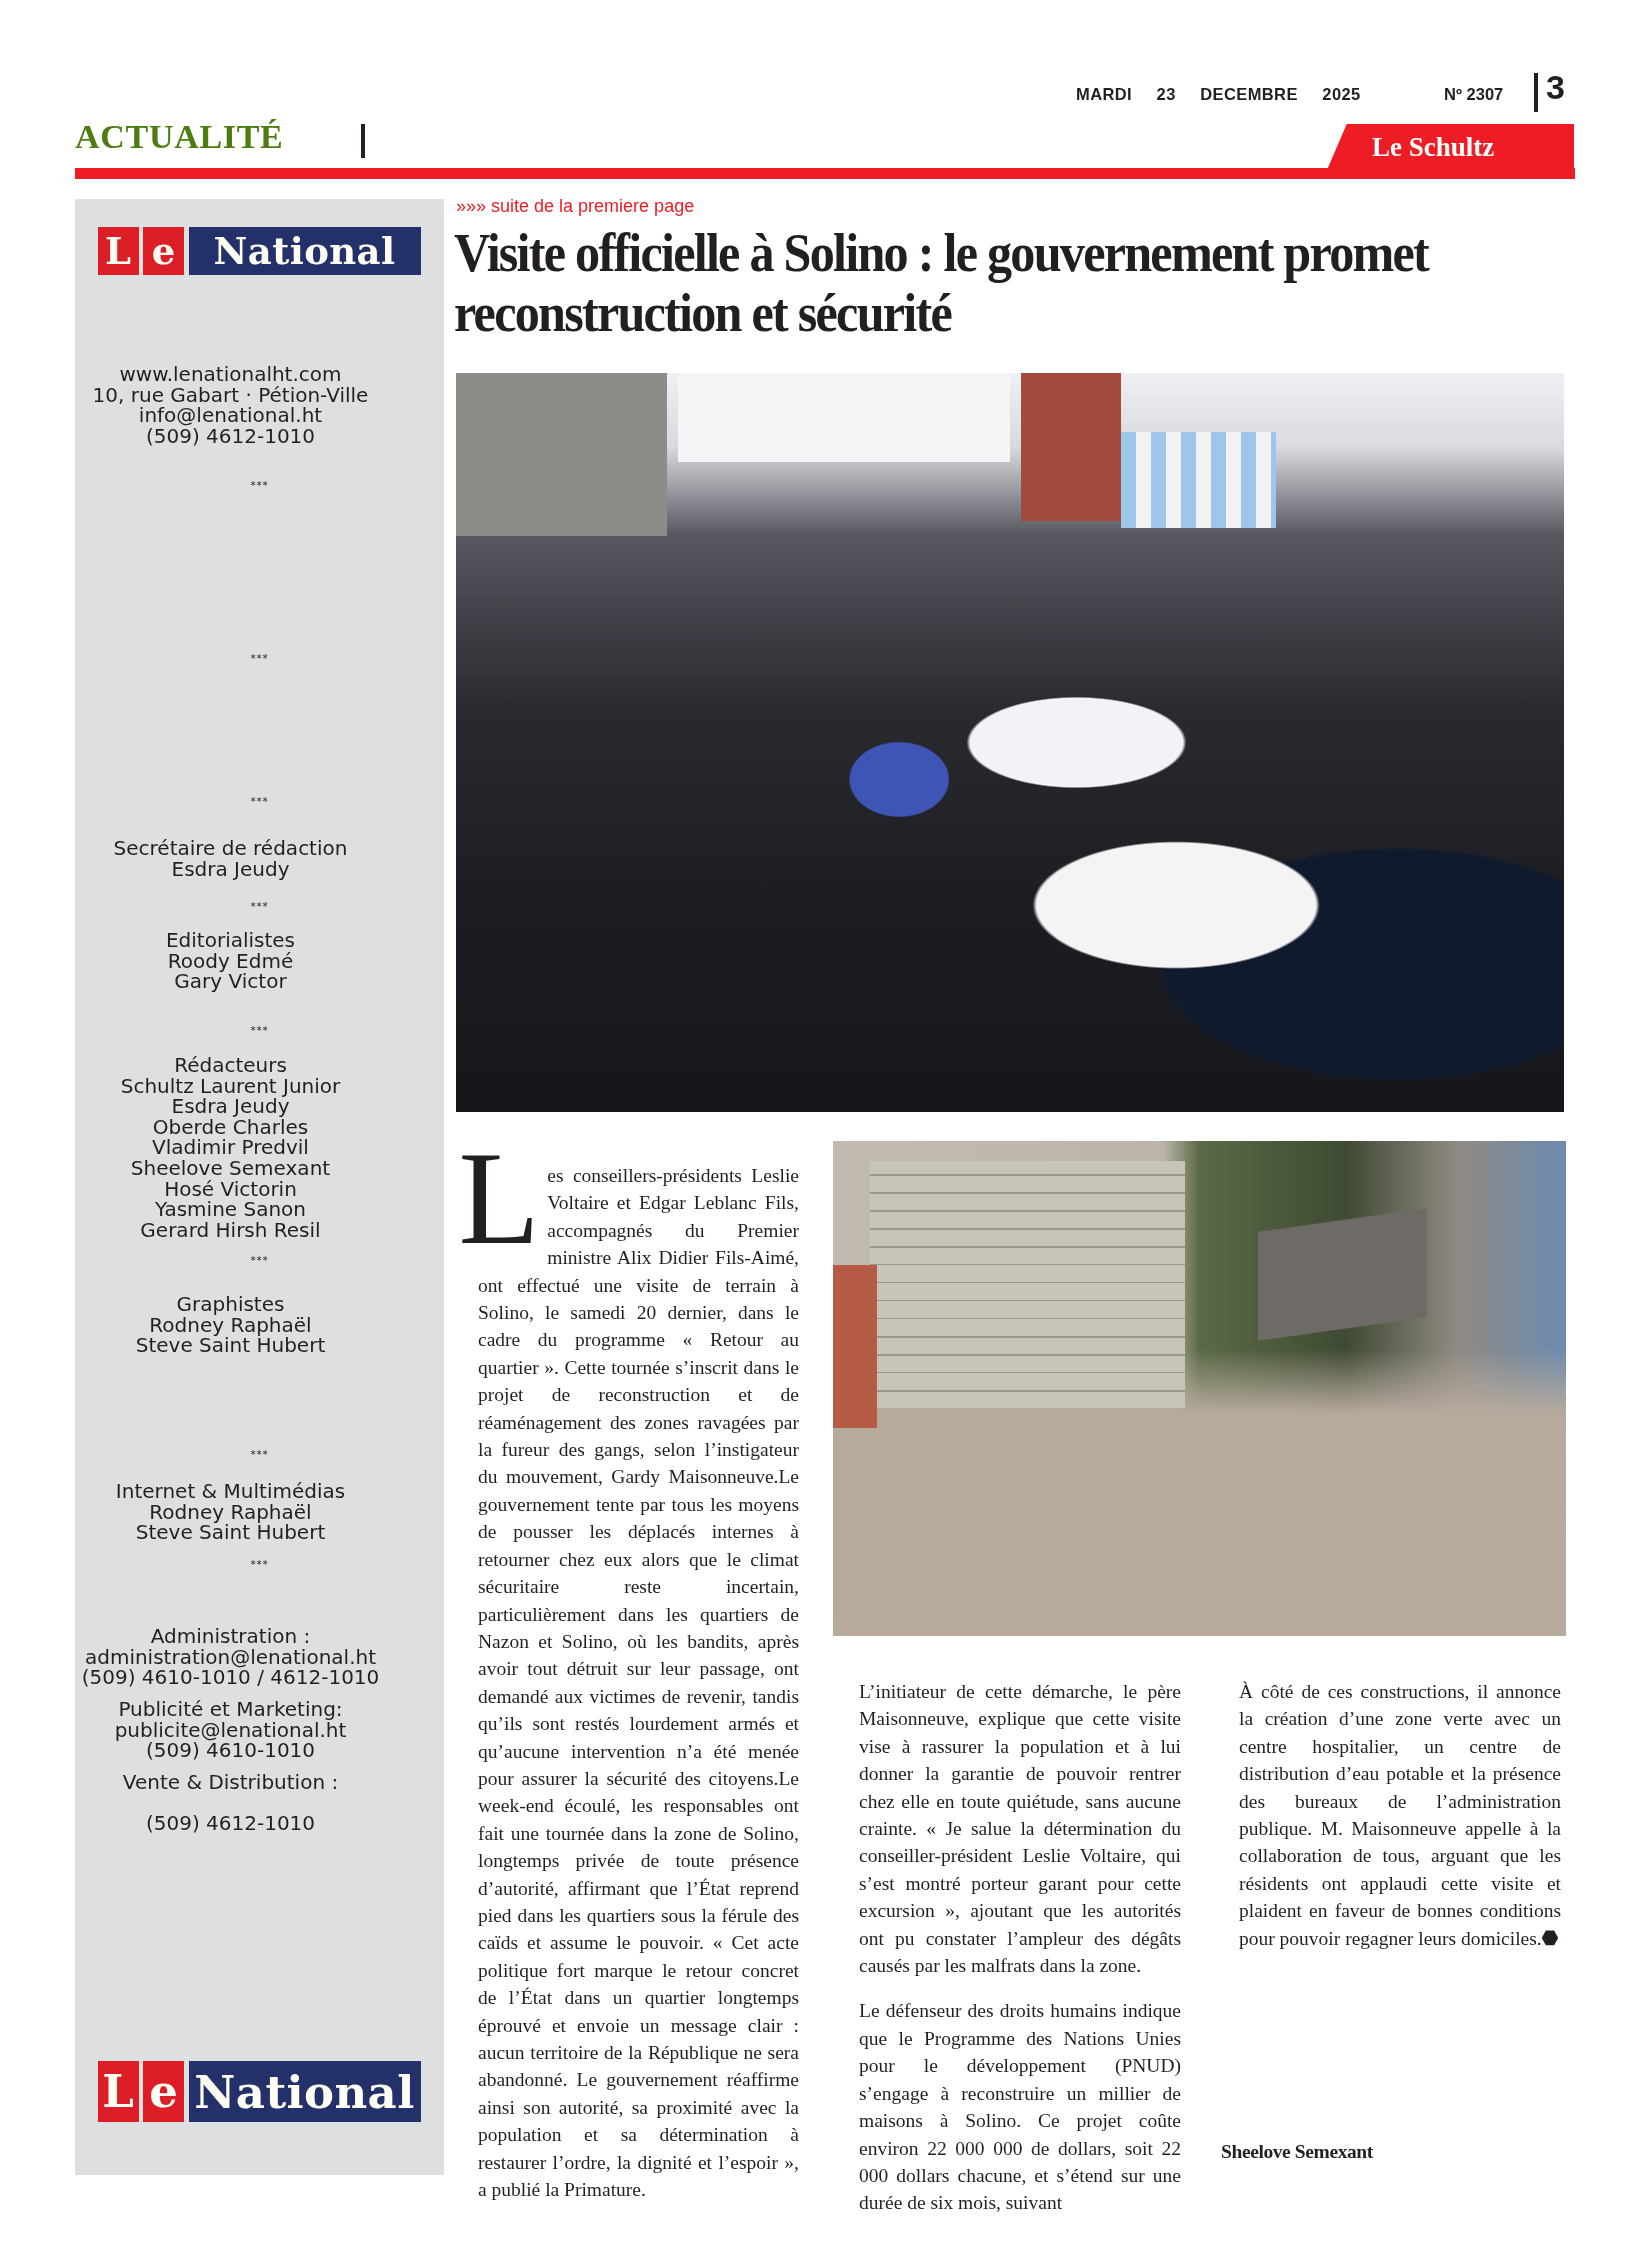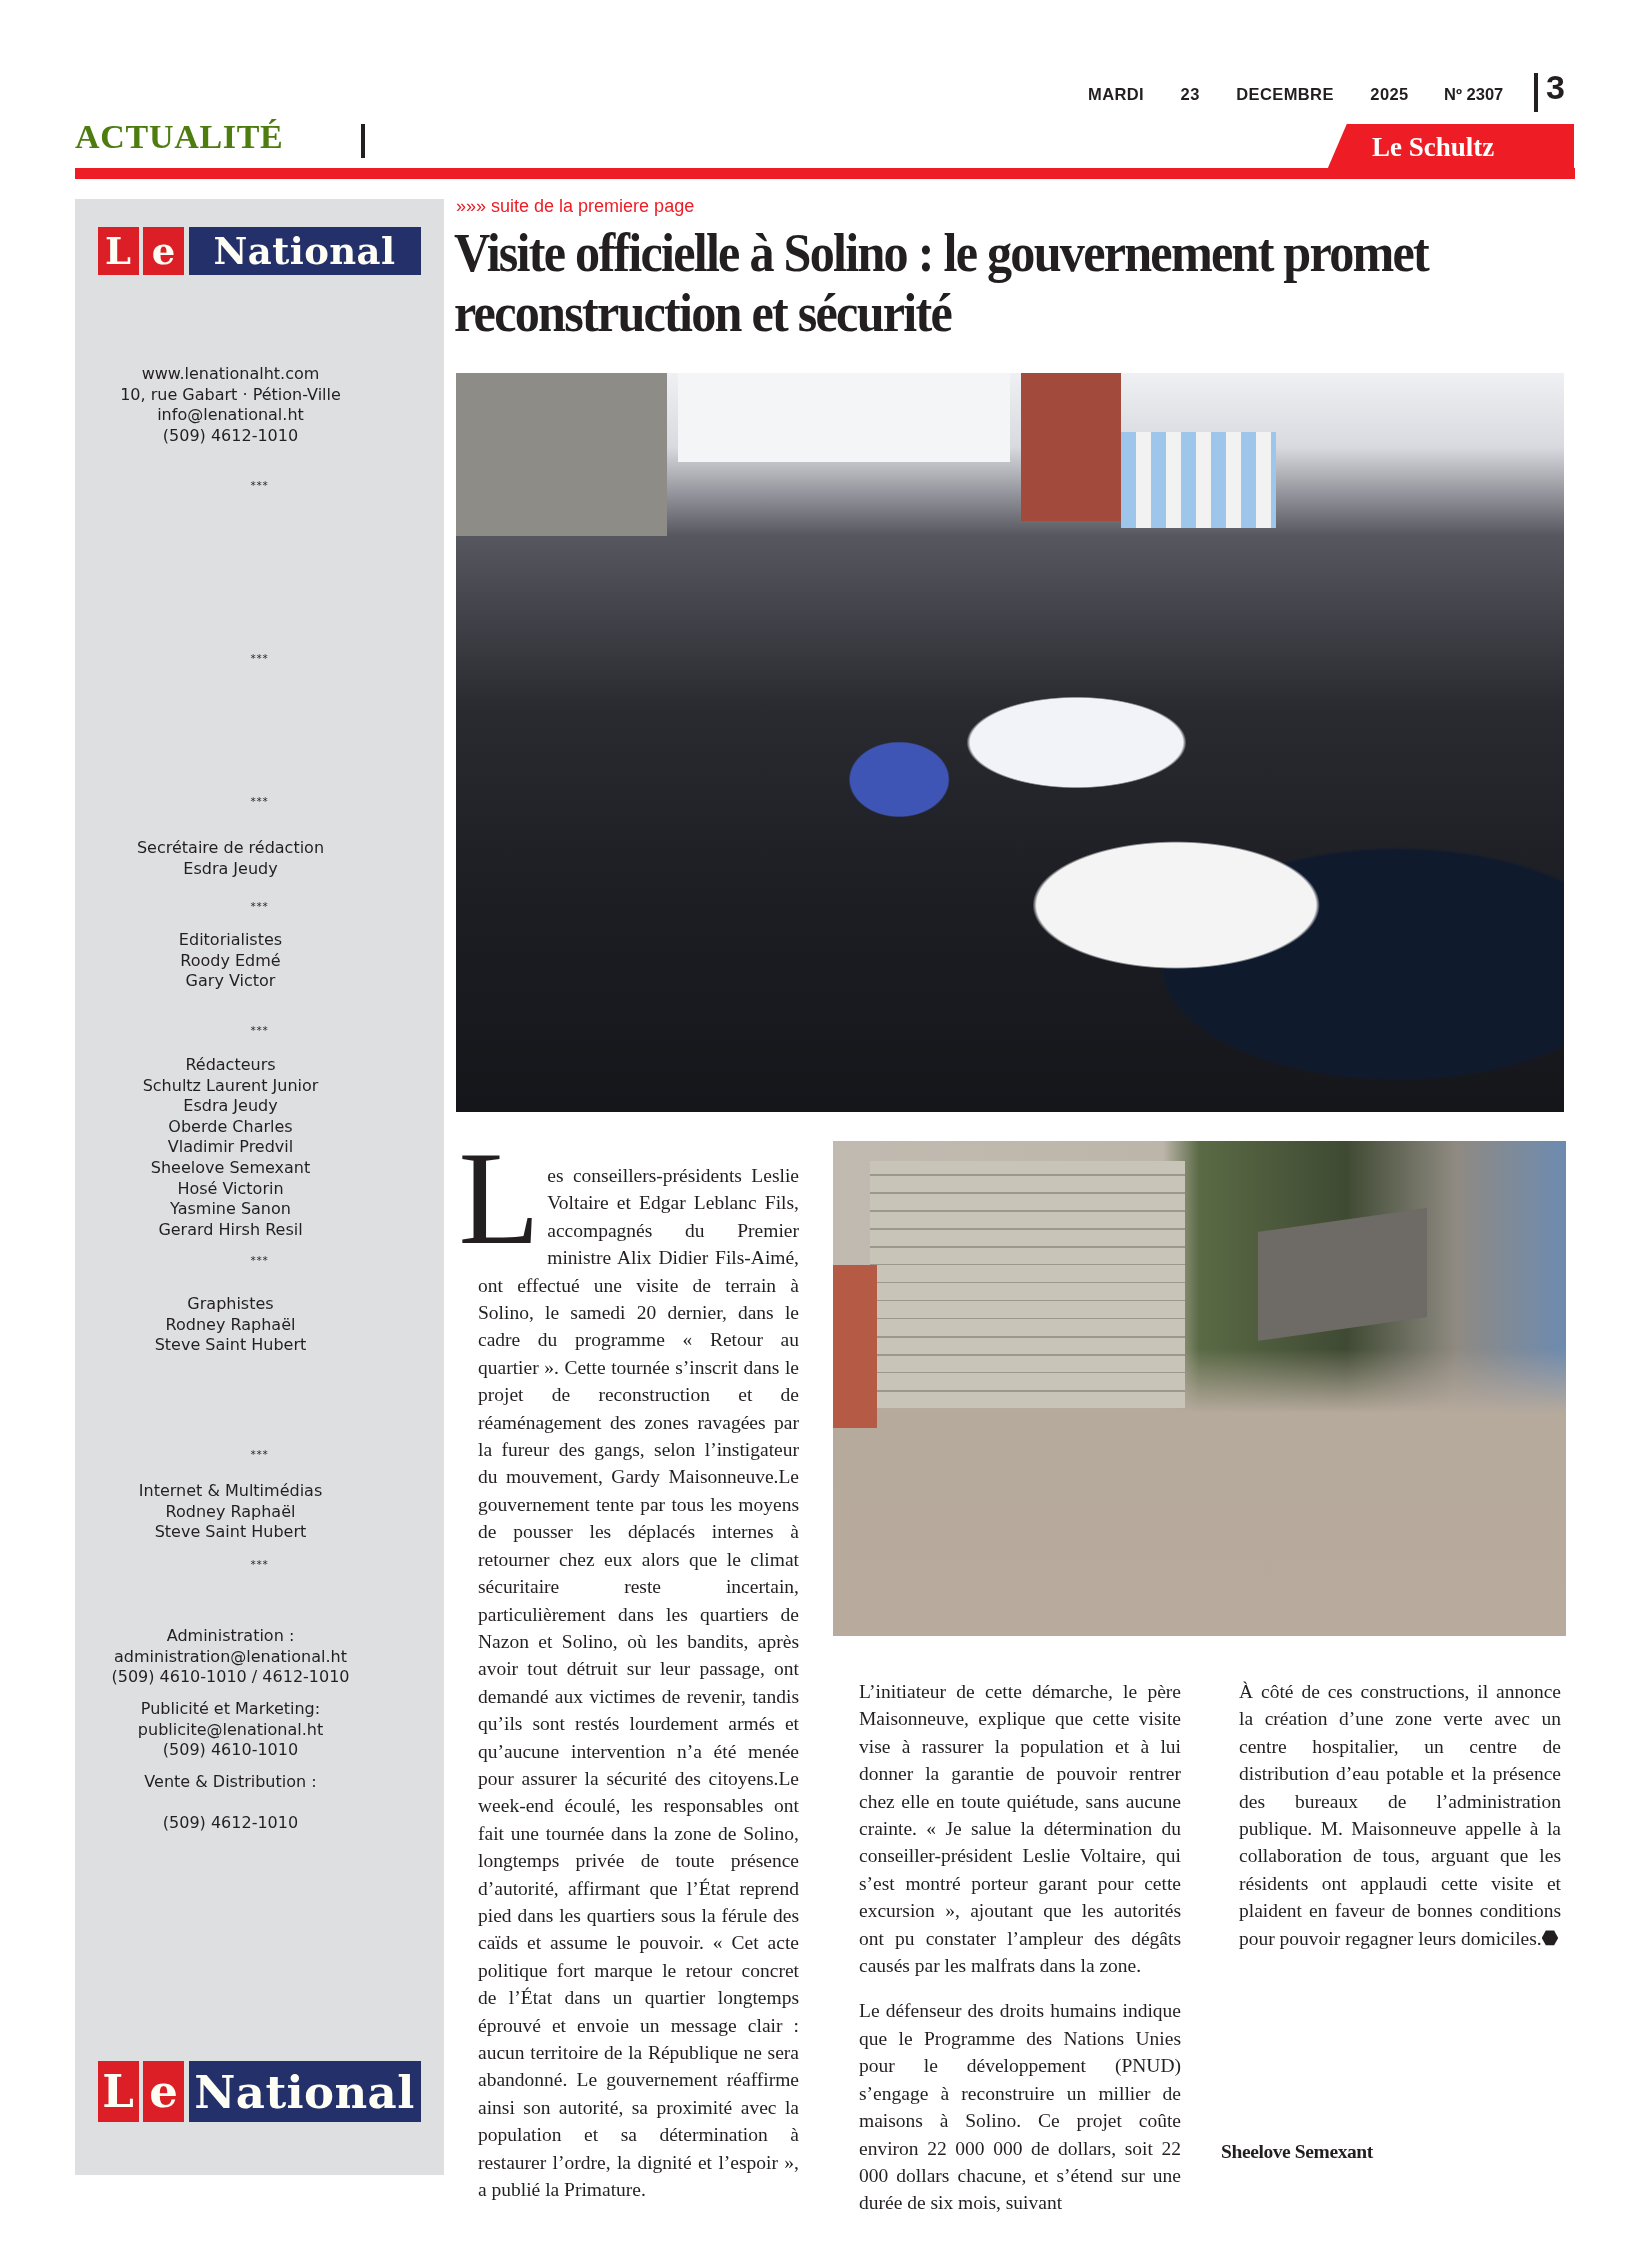--- a/index.html
+++ b/index.html
@@ -5,21 +5,21 @@
   * { box-sizing: border-box; margin: 0; padding: 0; }
   html, body { width: 1650px; height: 2250px; background: #ffffff; overflow: hidden; }
   body { position: relative; font-family: "Liberation Serif", serif; color: #231f20; }
 
   
   .dateline {
     position: absolute; top: 85px; left: 1076px;
     font-family: "Liberation Sans", sans-serif; font-weight: bold; font-size: 16.5px;
     letter-spacing: 0.4px; color: #231f20; white-space: nowrap;
   }
-  .dateline span { margin-right: 19.5px; margin-left: 12px; }
+  .dateline span { margin-right: 19.5px; }
   .issue-no {
     position: absolute; top: 85px; left: 1444px;
     font-family: "Liberation Sans", sans-serif; font-weight: bold; font-size: 16.5px; color: #231f20;
   }
   .page-sep {
     position: absolute; left: 1534px; top: 73px; width: 3.7px; height: 39px; background: #231f20;
   }
   .page-num {
     position: absolute; left: 1546px; top: 70px;
     font-family: "Liberation Sans", sans-serif; font-weight: bold; font-size: 34px; color: #231f20; line-height: 1;
@@ -58,21 +58,21 @@
   .logo .red { background: #dc1f26; width: 41px; }
   .logo .blue { background: #23306a; width: 232px; padding-top: 1.5px; letter-spacing: 0.4px; }
   .logo-top { left: 22.5px; top: 28px; }
   .logo-bottom { left: 22.5px; top: 1862px; height: 61px; }
   .logo-bottom .box { font-size: 45px; }
   .logo-bottom .red { width: 41px; }
   .logo-bottom .blue { width: 232px; }
 
   .masthead-block {
     position: absolute; left: 0; width: 311px; text-align: center;
-    font-family: "DejaVu Sans", sans-serif; font-size: 16px; line-height: 20.6px; color: #231f20;
+    font-family: "DejaVu Sans", sans-serif; font-size: 20px; line-height: 20.6px; color: #231f20;
   }
   .stars {
     position: absolute; left: 0; width: 369px; text-align: center;
     font-family: "DejaVu Sans", sans-serif; font-size: 10.5px; color: #231f20; letter-spacing: 0.7px;
   }
 
   
   .kicker {
     position: absolute; left: 456px; top: 196px;
     font-family: "Liberation Sans", sans-serif; font-size: 18px; color: #ee1c25;

